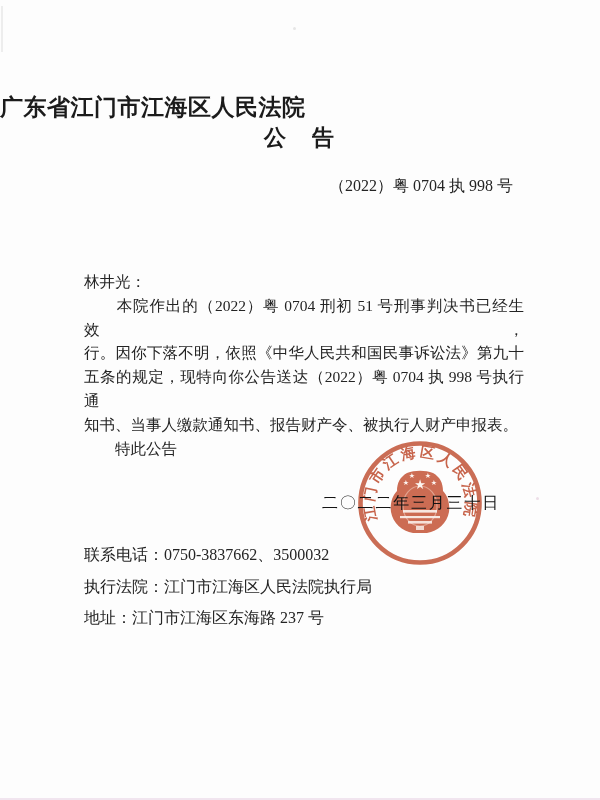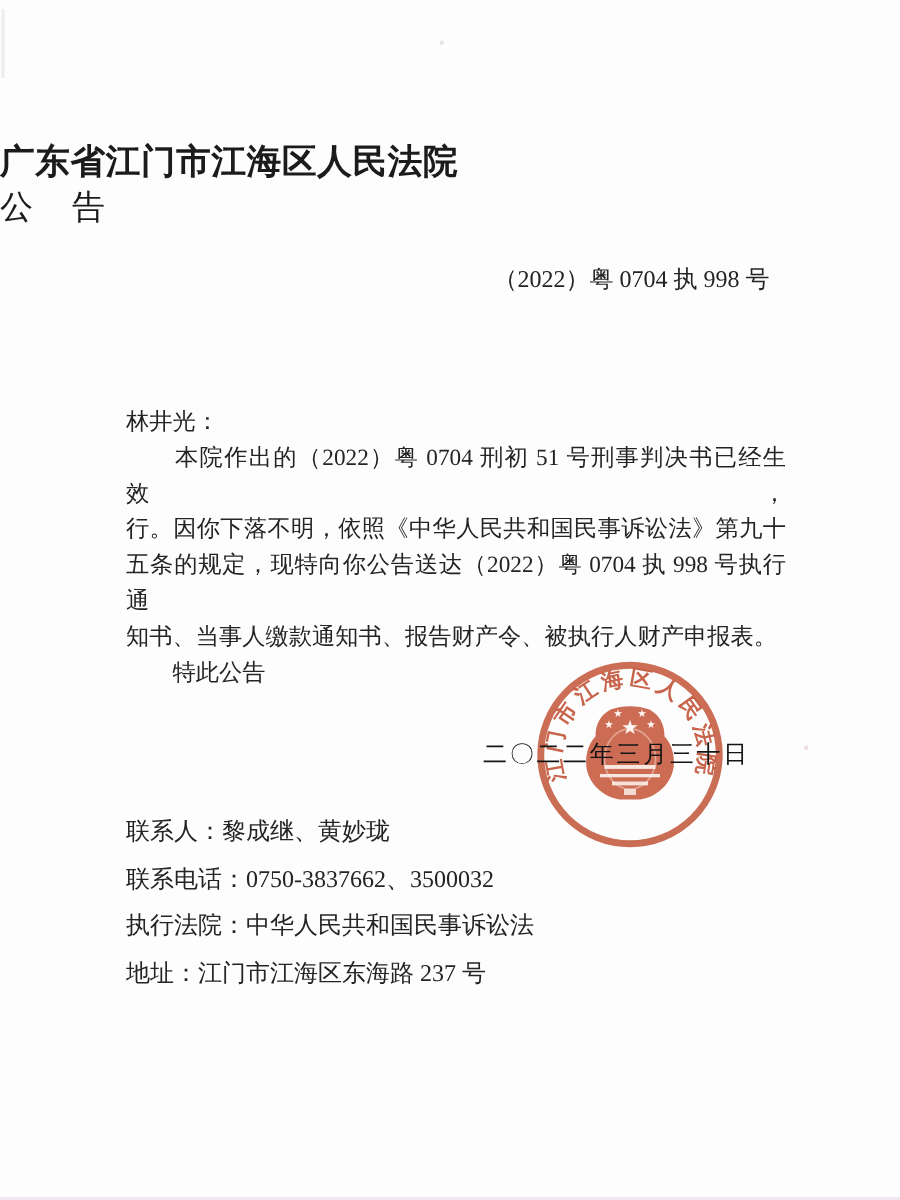--- a/index.html
+++ b/index.html
@@ -16,23 +16,23 @@
     position: absolute;
     top: 92px; left: 0; width: 100%;
     font-size: 23px;
     font-weight: bold;
     color: #1b1b1b;
     letter-spacing: 0.5px;
   }
   .doc-type {
     position: absolute;
     top: 123px; left: 0; width: 100%;
-    text-align: left;
+    text-align: center;
     font-size: 22px;
-    font-weight: normal;
+    font-weight: bold;
     color: #1b1b1b;
     letter-spacing: 2px;
   }
   .case-number {
     position: absolute;
     top: 176px; right: 87px;
     font-size: 16px;
     color: #242424;
   }
   .doc-body {
@@ -136,20 +136,19 @@
           <rect x="64" y="94" width="24" height="2.6" fill="#fdf4ef" opacity="0.85"></rect>
           <rect x="72" y="99" width="8" height="4" fill="#fdf4ef" opacity="0.8"></rect>
         </g>
       </g>
     </svg>
   </div>
 
   <div class="issue-date">二〇二二年三月三十日</div>
 
   <div class="contact-block">
-    <div>联系人：黎成继、黄妙珑</div>
     <div>联系电话：0750-3837662、3500032</div>
-    <div>执行法院：中华人民共和国民事诉讼法</div>
+    <div>执行法院：江门市江海区人民法院执行局</div>
     <div>地址：江门市江海区东海路 237 号</div>
   </div>
 
   <div class="scan-edge-bottom"></div>
 </div>
 
 </body></html>

